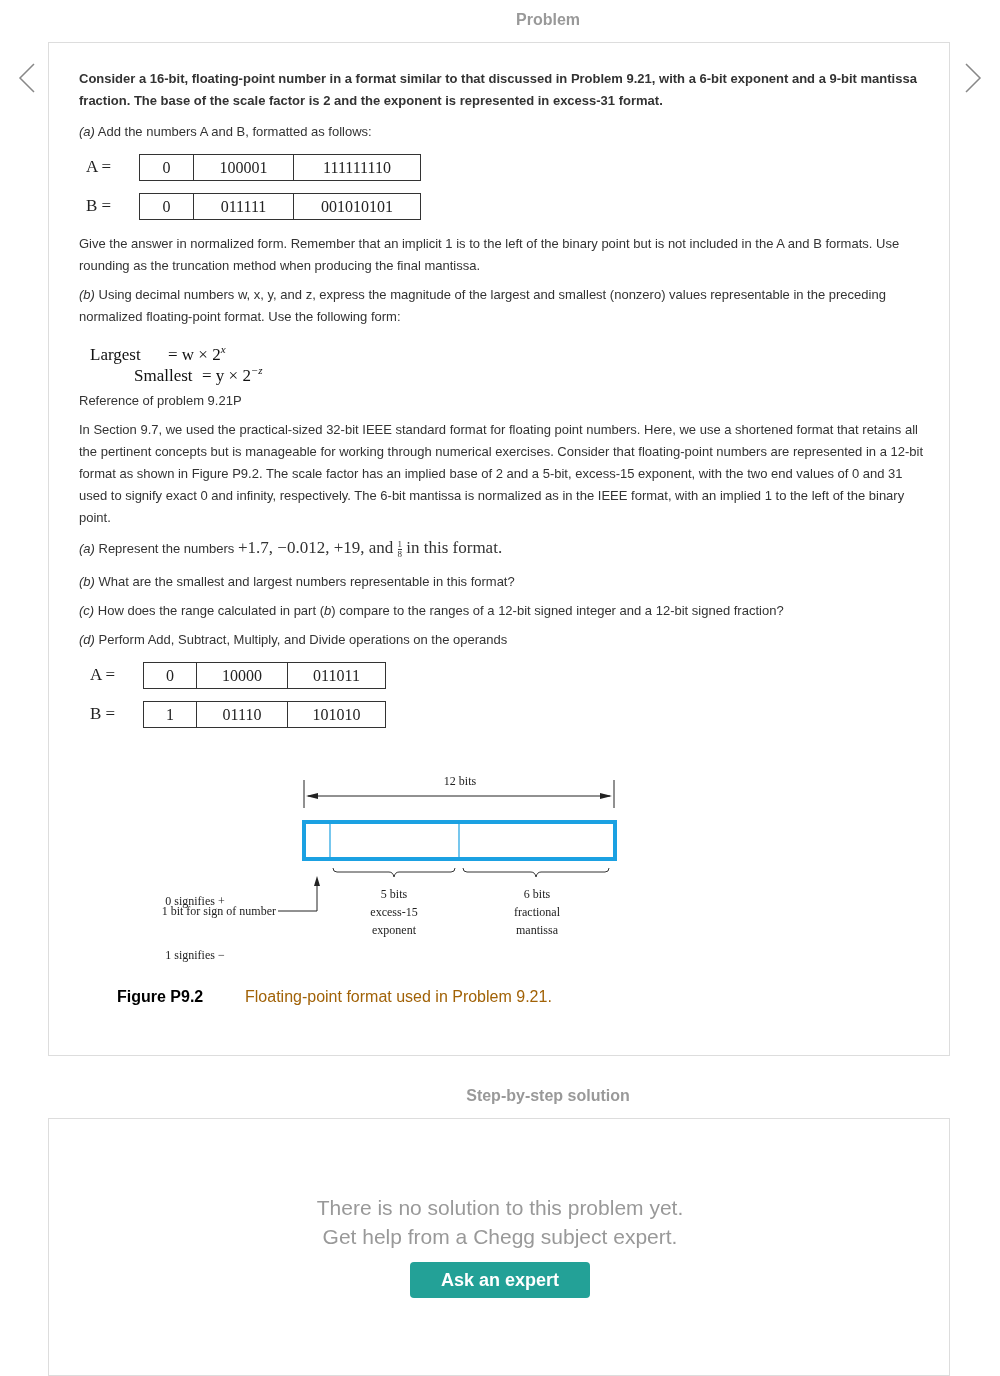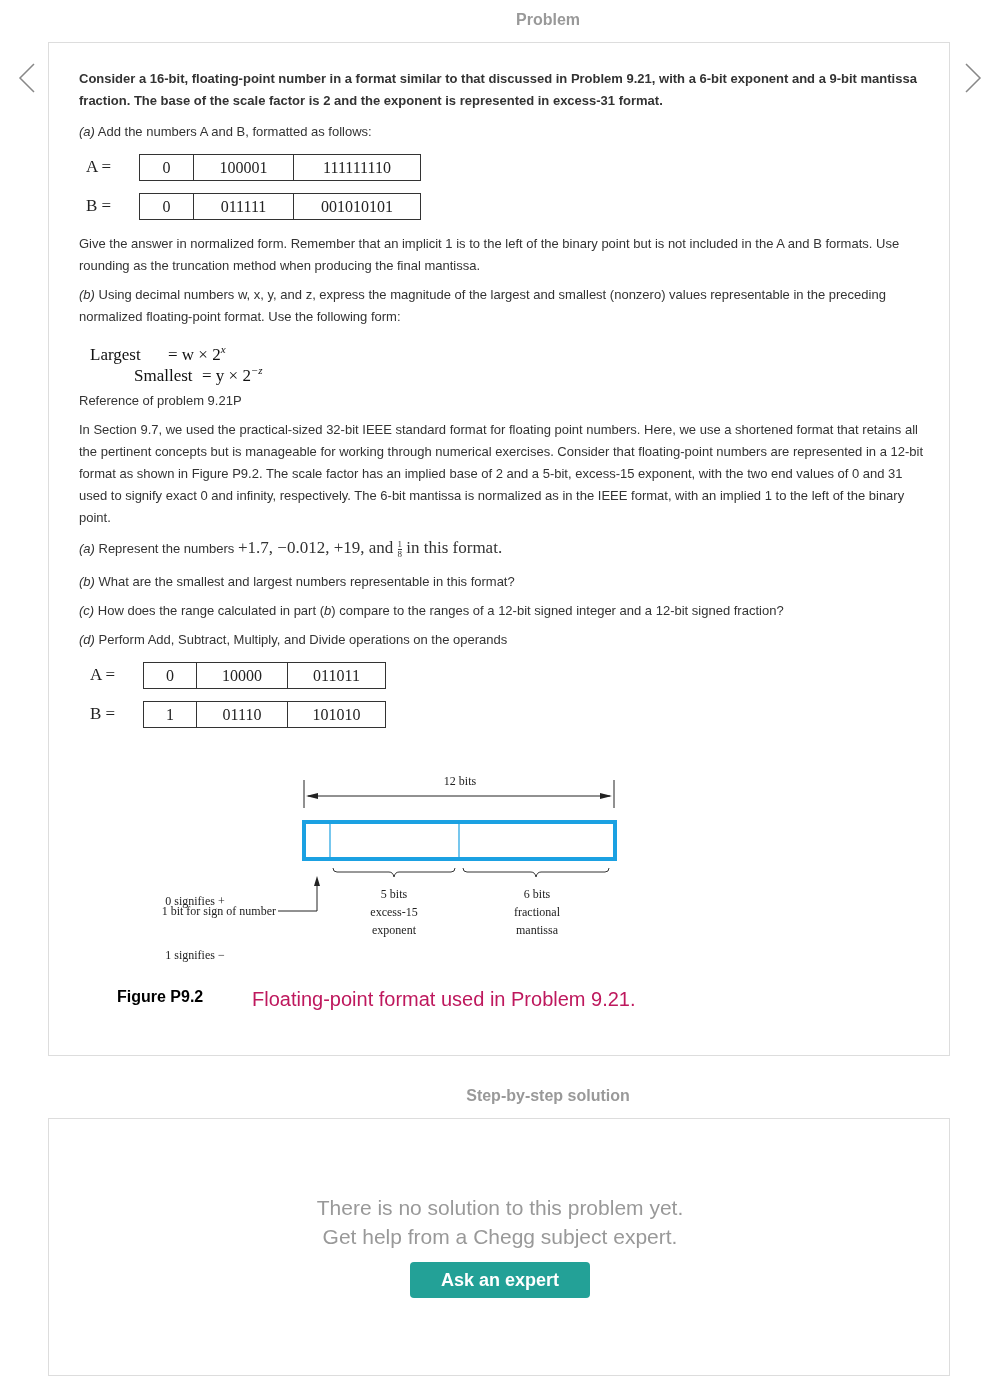--- a/index.html
+++ b/index.html
@@ -8,21 +8,21 @@
   .nav-arrow{position:absolute;top:60px;width:30px;height:36px;cursor:pointer;}
   .panel{position:absolute;left:48px;width:902px;border:1px solid #ddd;box-sizing:border-box;}
   .p{position:absolute;left:79px;width:845px;font-size:13px;line-height:22px;color:#333;}
   .serif{font-family:"Liberation Serif",serif;}
   .eqlabel{position:absolute;font-family:"Liberation Serif",serif;font-size:17px;color:#222;}
   table.bits{position:absolute;border-collapse:collapse;font-family:"Liberation Serif",serif;font-size:16px;color:#222;}
   table.bits td{border:1.5px solid #333;text-align:center;height:25px;padding:0;}
   .formula{position:absolute;left:90px;font-family:"Liberation Serif",serif;font-size:17px;color:#111;line-height:21px;}
   .fig-text{position:absolute;font-family:"Liberation Serif",serif;font-size:12px;color:#222;text-align:center;line-height:18px;}
   .caption-label{position:absolute;left:117px;top:988px;font-size:16px;font-weight:bold;color:#000000;}
-  .caption-text{position:absolute;left:245px;top:988px;font-size:20px;color:#be185d;margin-left:7px;}
+  .caption-text{position:absolute;left:245px;top:988px;font-size:16px;color:#a16207;}
   .nosol{position:absolute;left:0;width:1000px;text-align:center;font-size:21px;color:#999;}
   .ask-btn{position:absolute;left:410px;top:1262px;width:180px;height:36px;background:#23a197;border-radius:4px;color:#fff;font-weight:bold;font-size:18px;text-align:center;line-height:36px;cursor:pointer;}
 </style>
 </head>
 <body>
 
 <div class="section-title" style="top:11px;">Problem</div>
 
 <svg class="nav-arrow" style="left:12px;" viewBox="0 0 30 36">
     <polyline points="22,4 8,18 22,32" fill="none" stroke="#888" stroke-width="1.5"></polyline>

